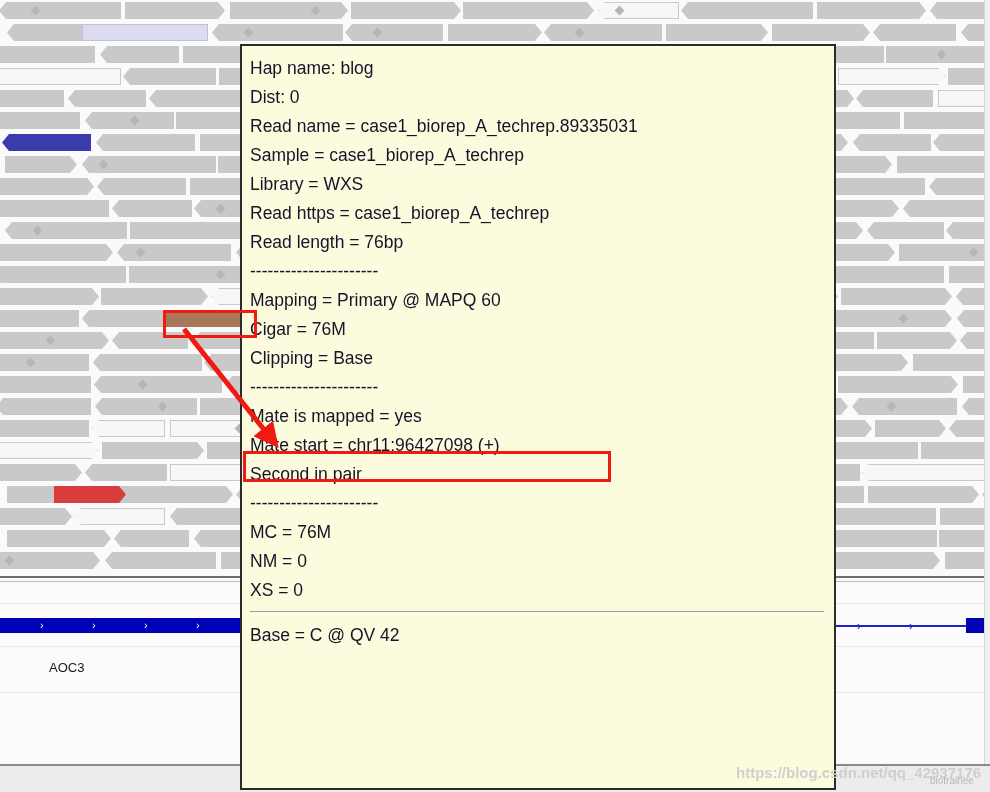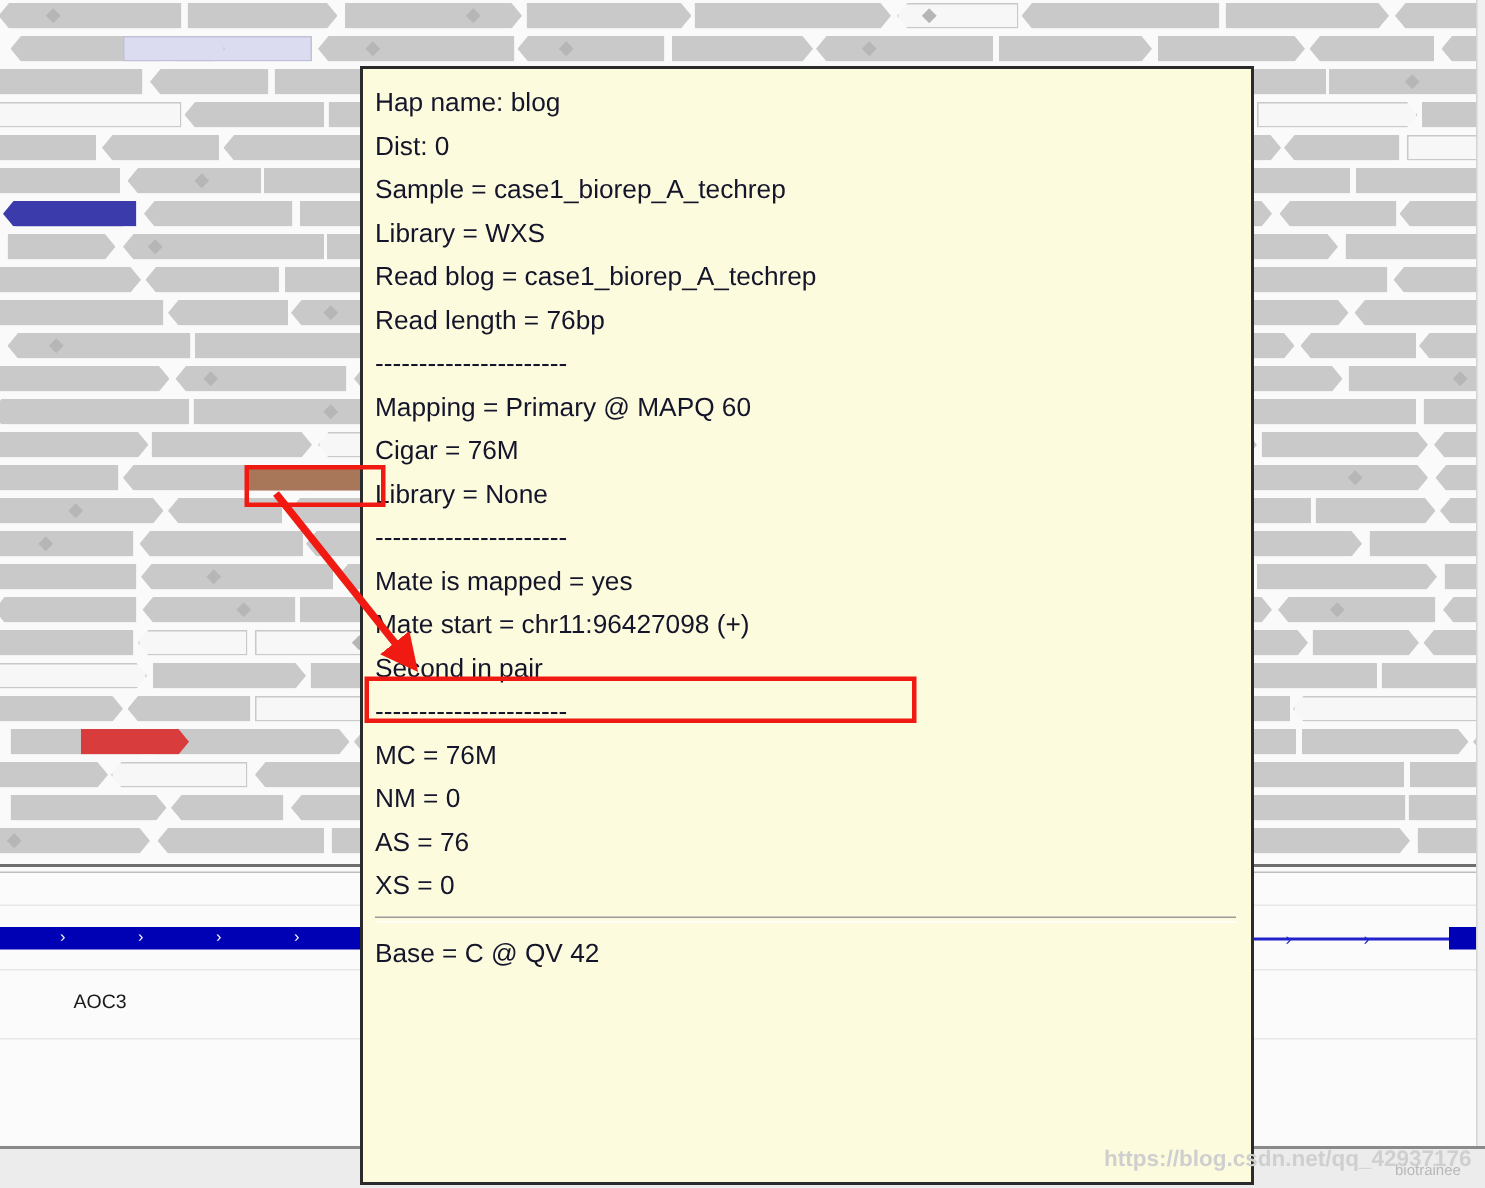--- a/index.html
+++ b/index.html
@@ -555,36 +555,36 @@
     <div class="gene-exon" id="gene-exon-right" style="left:966px; top:36px; width:24px;"></div>
   </div>
 
   <div id="right-sliver"></div>
 
   <div id="bottom-bar"></div>
 
   <div id="popup">
       <div class="pline">Hap name: blog</div>
       <div class="pline">Dist: 0</div>
+      <div class="pline">Read name = case1_biorep_A_techrep.89335031</div>
       <div class="pline">Sample = case1_biorep_A_techrep</div>
       <div class="pline">Library = WXS</div>
-      <div class="pline">Read blog = case1_biorep_A_techrep</div>
+      <div class="pline">Read https = case1_biorep_A_techrep</div>
       <div class="pline">Read length = 76bp</div>
       <div class="pline dashes">----------------------</div>
       <div class="pline">Mapping = Primary @ MAPQ 60</div>
       <div class="pline">Cigar = 76M</div>
-      <div class="pline">Library = None</div>
+      <div class="pline">Clipping = Base</div>
       <div class="pline dashes">----------------------</div>
       <div class="pline">Mate is mapped = yes</div>
       <div class="pline">Mate start = chr11:96427098 (+)</div>
       <div class="pline">Second in pair</div>
       <div class="pline dashes">----------------------</div>
       <div class="pline">MC = 76M</div>
       <div class="pline">NM = 0</div>
-      <div class="pline">AS = 76</div>
       <div class="pline">XS = 0</div>
       <div class="psep"></div>
       <div class="pline">Base = C @ QV 42</div>
     </div>
 
   <div class="redbox" id="redbox-read"></div>
   <div class="redbox" id="redbox-mate"></div>
 
   <svg id="red-arrow" viewBox="0 0 110 130">
     <defs>

